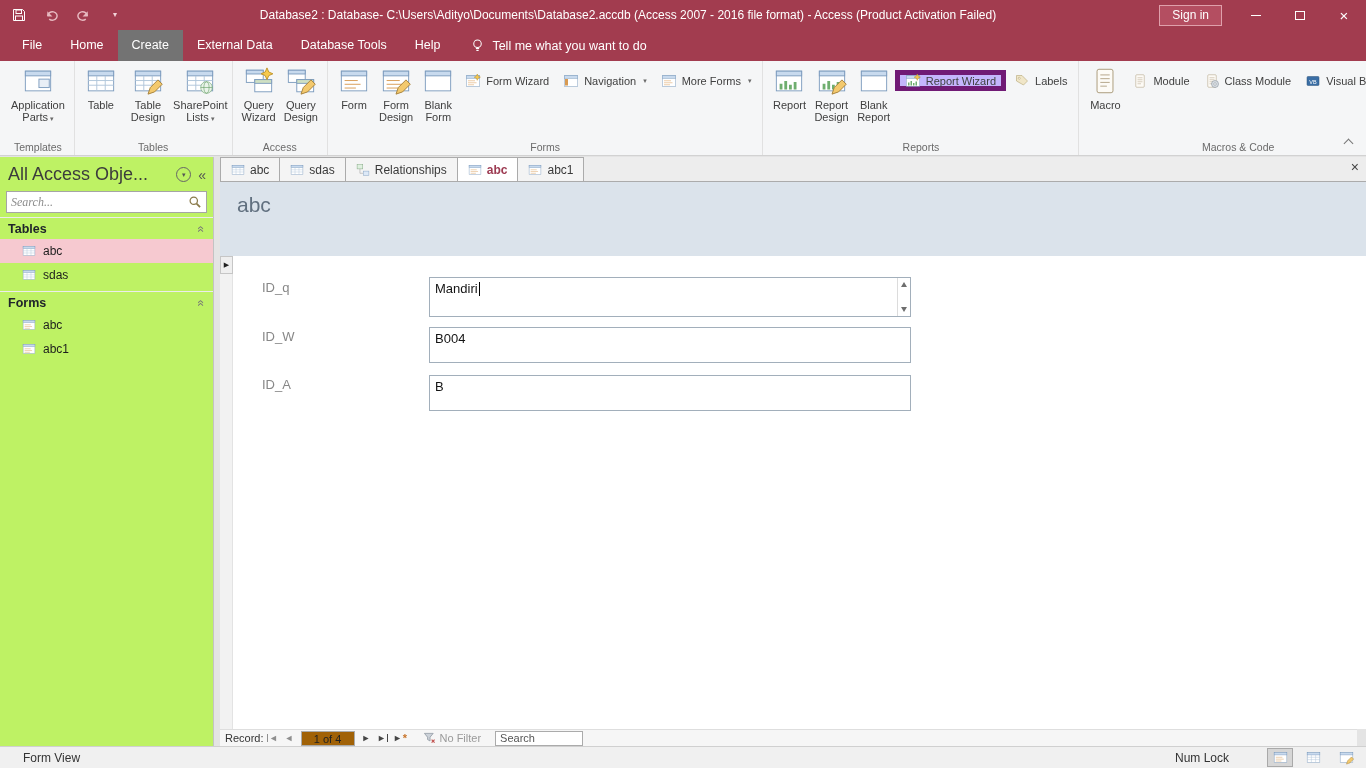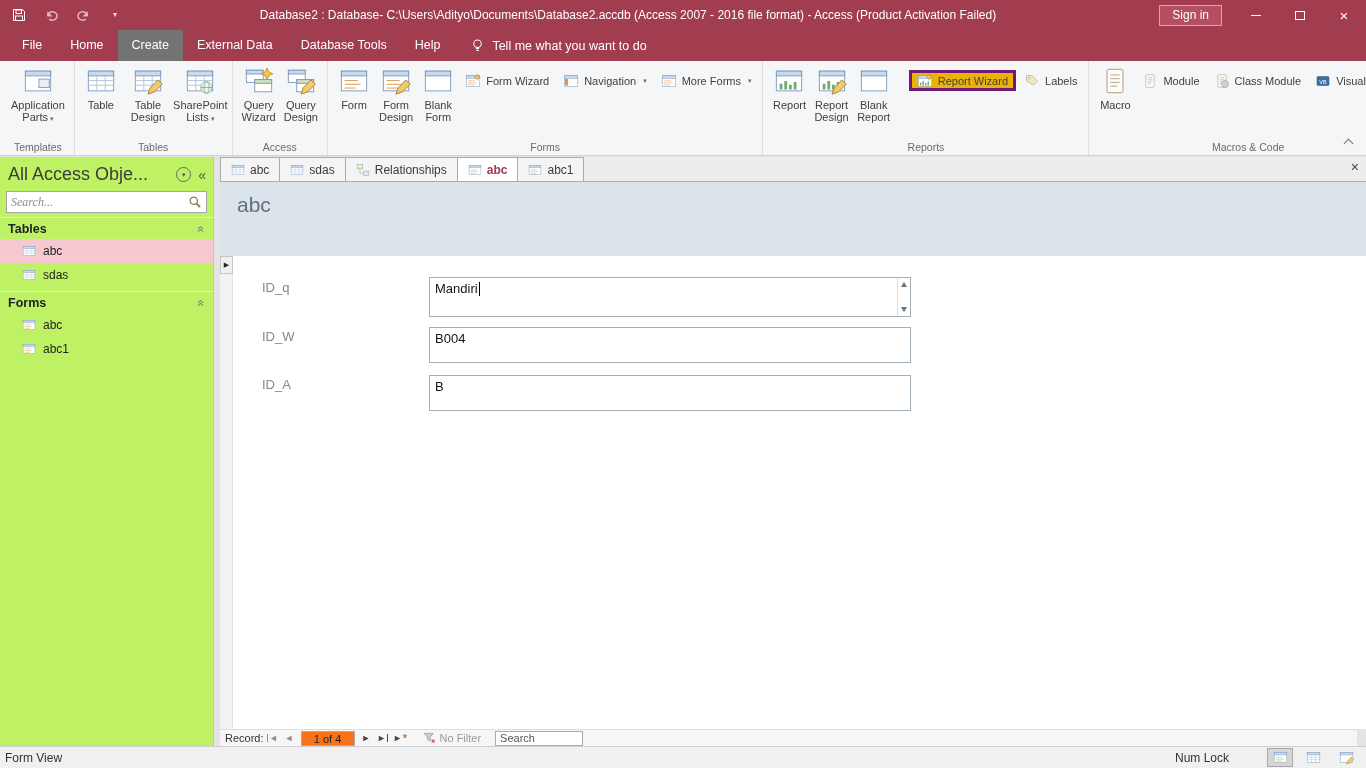--- a/index.html
+++ b/index.html
@@ -30,21 +30,21 @@
   .ribbon { position:relative; height:95px; background:#f5f6f7; border-bottom:1px solid #d2d2d2; display:flex; align-items:stretch; padding-left:2px; }
   .grp { position:relative; display:flex; align-items:flex-start; padding:3px 5px 16px 5px; border-right:1px solid #e1e1e1; }
   .grp-label { position:absolute; bottom:2px; left:0; right:0; text-align:center; font-size:10.5px; color:#6b6b6b; white-space:nowrap; }
   .bbtn { display:flex; flex-direction:column; align-items:center; padding:2px 4px 0 4px; min-width:42px; }
   .ic32 { width:30px; height:30px; margin-bottom:3px; }
   .ic32 svg { width:30px; height:30px; display:block; }
   .blabel { max-width:62px; text-align:center; font-size:11px; line-height:12px; color:#404040; }
   .caret { font-size:7px; color:#6a6a6a; margin-left:2px; }
   .scol { display:flex; flex-direction:row; gap:2px; padding-top:6px; }
   .sbtn { display:flex; align-items:center; gap:5px; height:21px; padding:0 5px; font-size:11px; color:#404040; white-space:nowrap; border:1px solid transparent; }
-  .sbtn.hl { background:#eab308; border:3px solid #701a75;margin-left:14px; }
+  .sbtn.hl { background:#c4b5fd; border:5px solid #701a75; }
   .ic16 { width:16px; height:16px; flex:0 0 16px; }
   .ic16 svg { width:16px; height:16px; display:block; }
   .collapse-ribbon { position:absolute; right:12px; bottom:6px; width:9px; height:9px; }
   .chevshape { display:block; width:7px; height:7px; border:solid #777; border-width:1.5px 1.5px 0 0; transform:rotate(-45deg); }
 
   
   .main { position:absolute; top:157px; bottom:22px; left:0; right:0; background:#e4e4e4; }
   .sidebar { position:absolute; left:0; top:0; bottom:0; width:214px; background:#bef264; border-right:1px solid #c3c3c3; }
   .np-title-row { display:flex; align-items:center; padding:7px 7px 5px 8px; }
   .np-title { flex:1; font-size:18px; color:#3c3c3c; white-space:nowrap; overflow:hidden; }
@@ -82,29 +82,29 @@
   .spin-up { top:0; } .spin-dn { bottom:0; }
   .tri-up { width:0; height:0; border-left:3.5px solid transparent; border-right:3.5px solid transparent; border-bottom:5px solid #6e6e6e; }
   .tri-dn { width:0; height:0; border-left:3.5px solid transparent; border-right:3.5px solid transparent; border-top:5px solid #6e6e6e; }
 
   
   .recnav { position:absolute; left:0; right:9px; bottom:0; height:17px; background:#f6f6f6; border-top:1px solid #dedede; display:flex; align-items:center; padding-left:5px; font-size:11px; color:#333; }
   .rn-label { margin-right:0; }
   .rn-btn { display:inline-flex; align-items:center; justify-content:center; min-width:17px; height:15px; font-size:9px; color:#454545; }
   .rn-btn.dis { color:#8f8f8f; }
   .rn-bar { display:inline-block; width:1px; height:8px; background:currentColor; margin:0 1px; }
-  .rn-pos { width:54px; height:15px; background:#f97316; border:1px solid #ababab; text-align:center; line-height:14px; margin:0 3px; font-size:11px; color:#222; }
+  .rn-pos { width:54px; height:15px; background:#a16207; border:1px solid #ababab; text-align:center; line-height:14px; margin:0 3px; font-size:11px; color:#222; }
   .rn-star { color:#c8742b; font-weight:700; margin-left:1px; font-size:11px; }
   .rn-filter { display:inline-flex; align-items:center; gap:4px; margin-left:14px; color:#9a9a9a; }
   .rn-search { width:88px; height:15px; border:1px solid #ababab; background:#fff; margin-left:14px; padding-left:4px; font-size:11px; font-family:"Liberation Sans", sans-serif; color:#444; outline:none; }
   .rn-search::placeholder { color:#555; }
 
   
   .statusbar { position:absolute; left:0; right:0; bottom:0; height:22px; background:#f0f0f0; border-top:1px solid #d0d0d0; display:flex; align-items:center; font-size:12px; color:#333; }
-  .sb-left { padding-left:5px; }
+  .sb-left { padding-left:23px; }
   .sb-right { margin-left:auto; display:flex; align-items:center; }
   .sb-numlock { margin-right:38px; color:#333; }
   .sb-ic { width:26px; height:19px; display:inline-flex; align-items:center; justify-content:center; margin-right:7px; border:1px solid transparent; }
   .sb-ic.active { background:#d6d6d6; border:1px solid #a9a9a9; }
   .sb-ic svg { width:15px; height:15px; display:block; }
 </style>
 </head>
 <body>
 
 <svg width="0" height="0" style="position:absolute">

